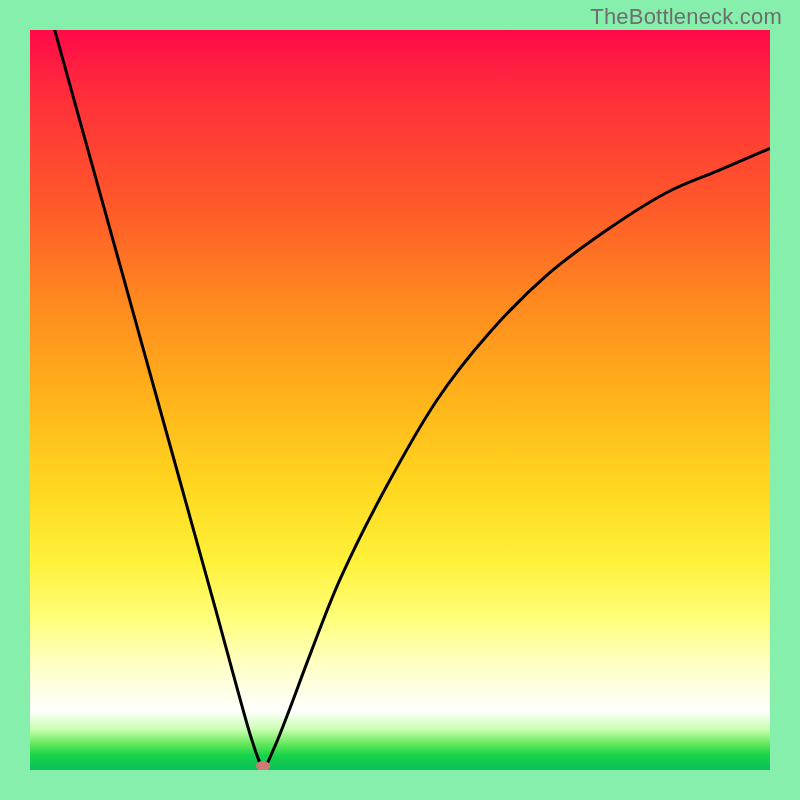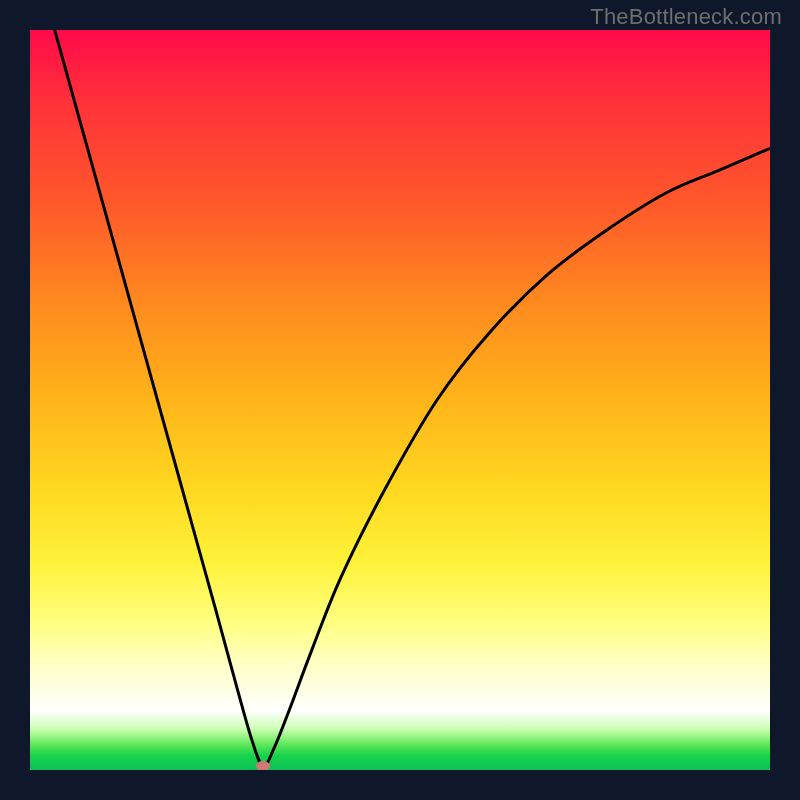--- a/index.html
+++ b/index.html
@@ -8,21 +8,21 @@
     width: 800px;
     height: 800px;
     background: #000;
     overflow: hidden;
     font-family: Arial, Helvetica, sans-serif;
   }
   .outer {
     position: relative;
     width: 800px;
     height: 800px;
-    background: #0f172a;
+    background: #86efac;
   }
   .watermark {
     position: absolute;
     top: 4px;
     right: 18px;
     color: #6e6e6e;
     font-size: 22px;
     font-weight: 400;
     letter-spacing: 0.2px;
     user-select: none;

